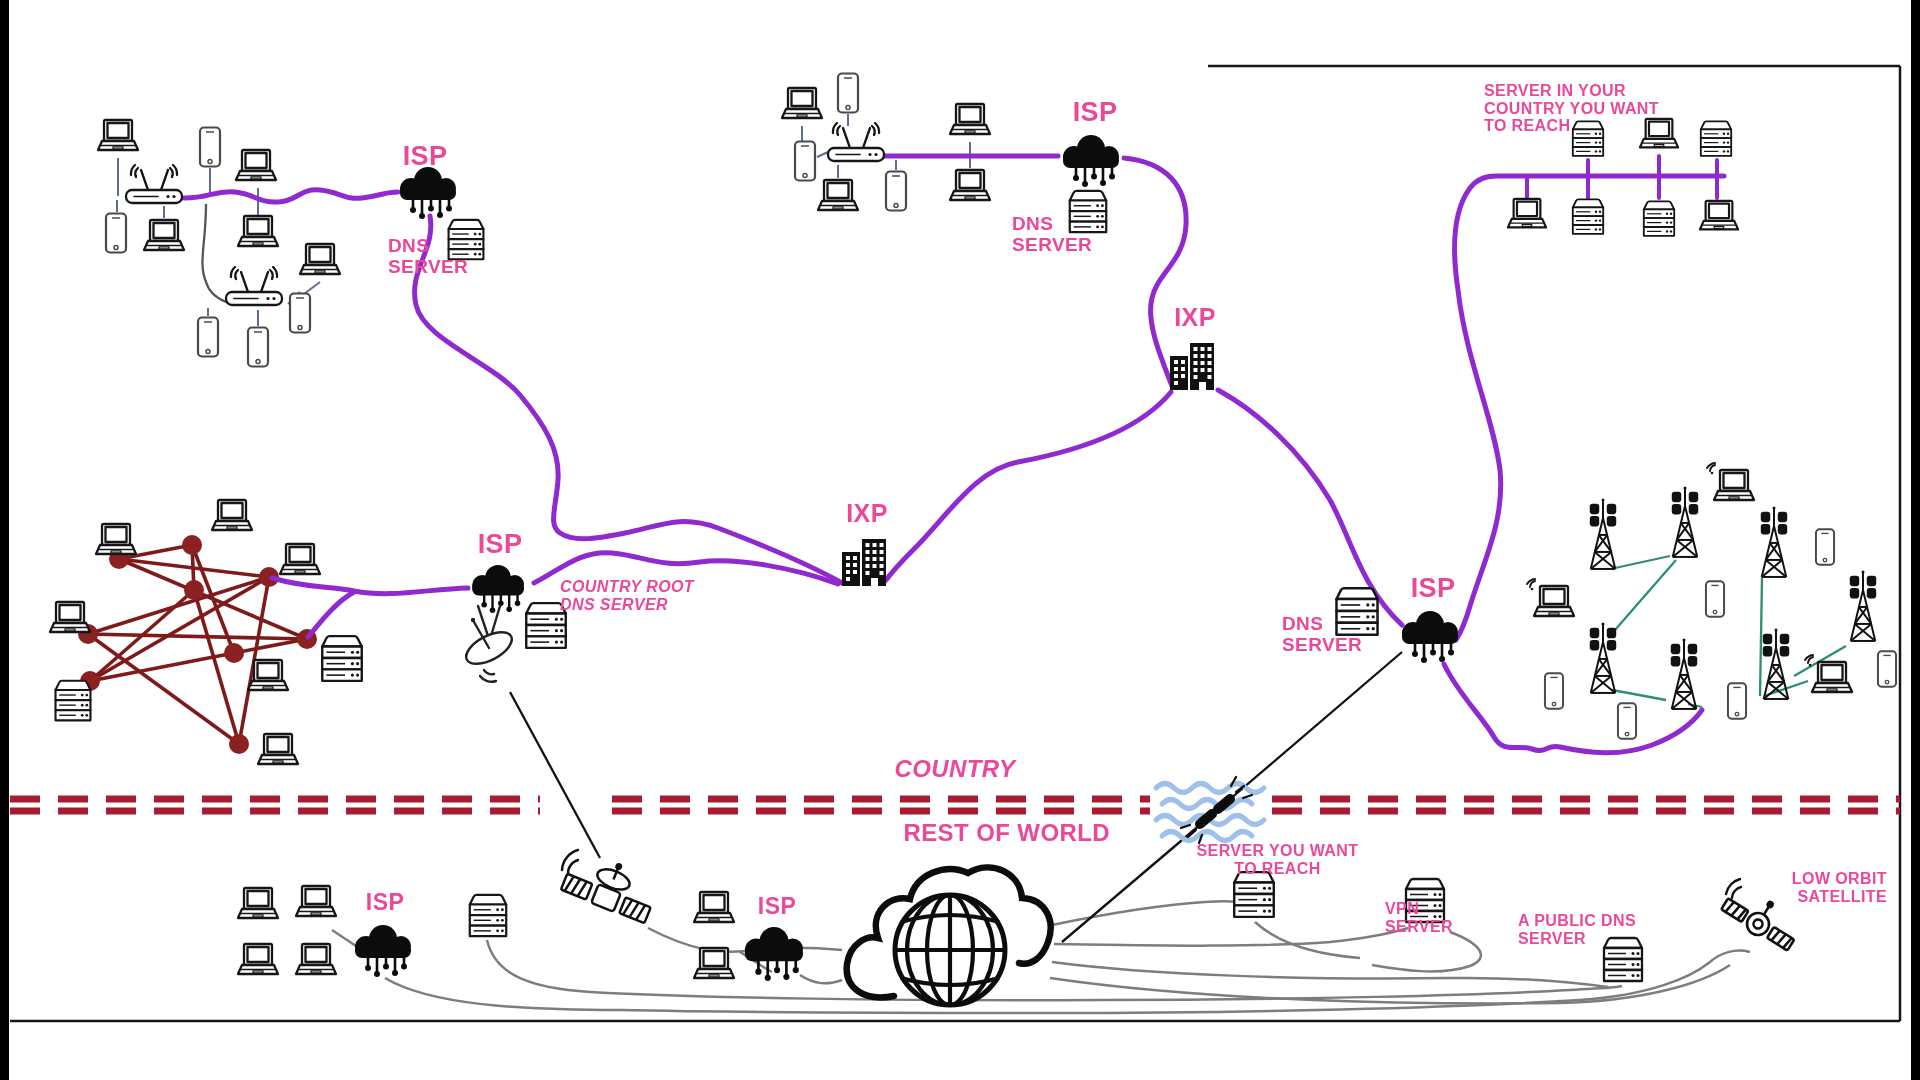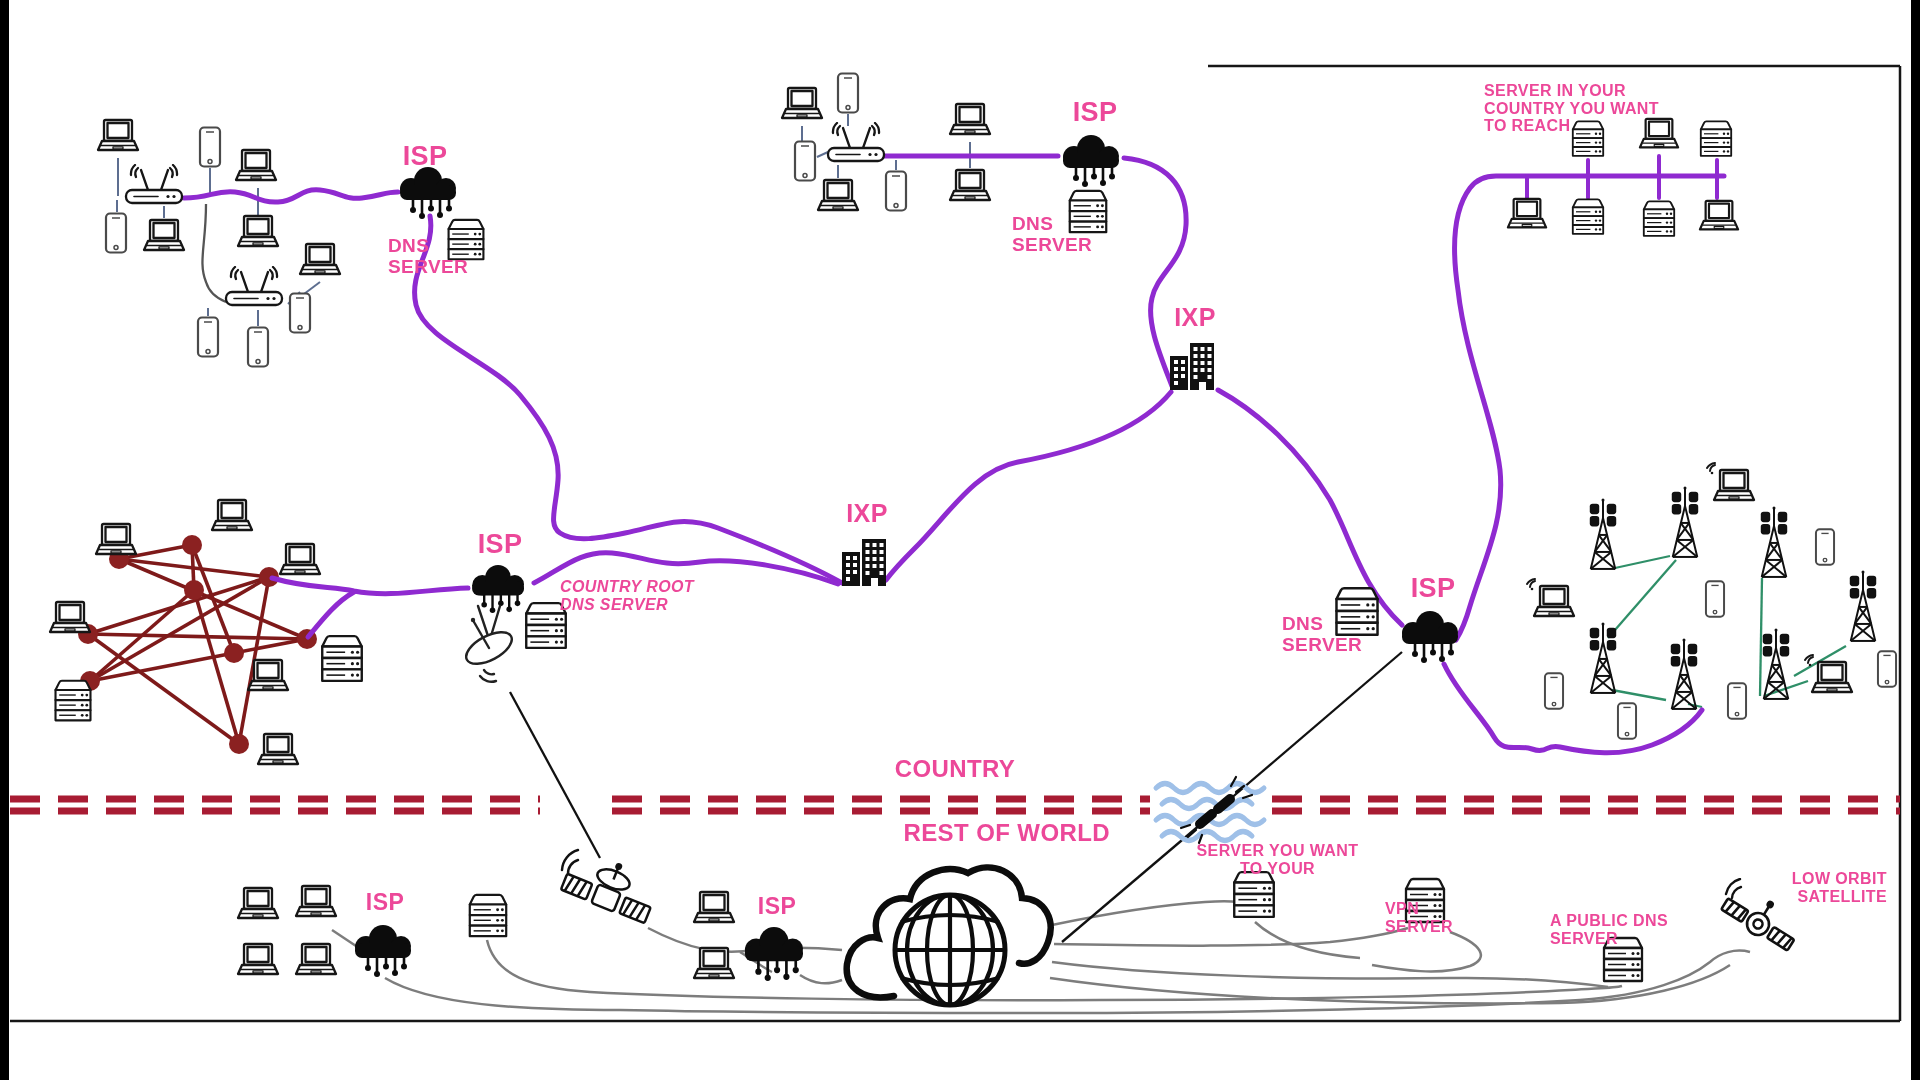--- a/index.html
+++ b/index.html
@@ -425,26 +425,26 @@
 COUNTRY YOU WANT
 TO REACH</div>
       <div class="lbl" style="left: 1150px; top: 304px; width: 90px; font-size: 25px; text-align: center;">IXP</div>
       <div class="lbl" style="left: 822px; top: 500px; width: 90px; font-size: 25px; text-align: center;">IXP</div>
       <div class="lbl" style="left: 455px; top: 530px; width: 90px; font-size: 27px; text-align: center;">ISP</div>
       <div class="lbl" style="left: 560px; top: 578px; width: 170px; font-size: 16px; text-align: left; font-style: italic;">COUNTRY ROOT
 DNS SERVER</div>
       <div class="lbl" style="left: 1388px; top: 574px; width: 90px; font-size: 27px; text-align: center;">ISP</div>
       <div class="lbl" style="left: 1282px; top: 614px; width: 110px; font-size: 19px; text-align: left;">DNS
 SERVER</div>
-      <div class="lbl" style="left: 845px; top: 756px; width: 220px; font-size: 24px; text-align: center;">COUNTRY</div>
+      <div class="lbl" style="left: 845px; top: 756px; width: 220px; font-size: 24px; text-align: center; font-style: italic;">COUNTRY</div>
       <div class="lbl" style="left: 800px; top: 820px; width: 310px; font-size: 24px; text-align: right;">REST OF WORLD</div>
       <div class="lbl" style="left: 330px; top: 890px; width: 110px; font-size: 23px; text-align: center;">ISP</div>
       <div class="lbl" style="left: 722px; top: 894px; width: 110px; font-size: 23px; text-align: center;">ISP</div>
       <div class="lbl" style="left: 1190px; top: 842px; width: 175px; font-size: 16px; text-align: center;">SERVER YOU WANT
-TO YOUR</div>
+TO REACH</div>
       <div class="lbl" style="left: 1352px; top: 900px; width: 100px; font-size: 16px; text-align: left; margin-left: 33px;">VPN
 SERVER</div>
-      <div class="lbl" style="left: 1518px; top: 912px; width: 150px; font-size: 16px; text-align: left; margin-left: 32px;">A PUBLIC DNS
+      <div class="lbl" style="left: 1518px; top: 912px; width: 150px; font-size: 16px; text-align: left;">A PUBLIC DNS
 SERVER</div>
       <div class="lbl" style="left: 1757px; top: 870px; width: 130px; font-size: 16px; text-align: right;">LOW ORBIT
 SATELLITE</div>
     </div>
 </div>
 
 </body></html>

